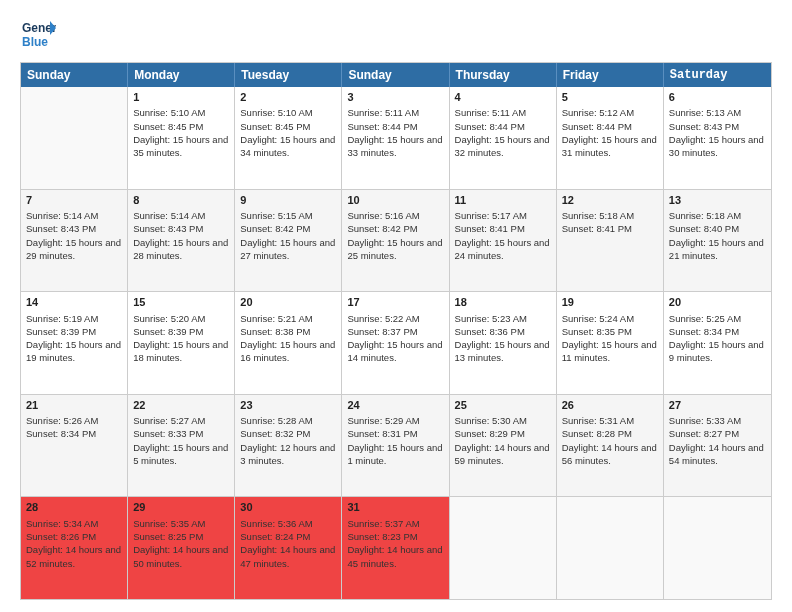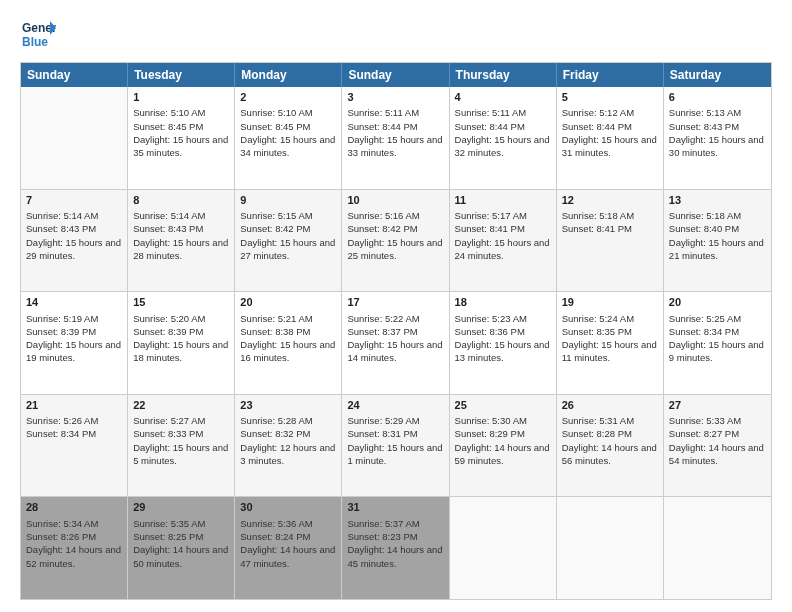--- a/index.html
+++ b/index.html
@@ -53,21 +53,21 @@
       background: #2e6da4;
     }
     .cal-header-cell {
       color: #ffffff;
       font-size: 12px;
       font-weight: bold;
       padding: 5px 6px;
       text-align: left;
       border-right: 1px solid #5a8fc0;
     }
-    .cal-header-cell:last-child { border-right: none; }
+    .cal-header-cell:last-child { border-right: none; font-family: Liberation Mono, monospace; }
     .cal-body {
       display: flex;
       flex-direction: column;
       flex: 1;
     }
     .cal-row {
       display: grid;
       grid-template-columns: repeat(7, 1fr);
       flex: 1;
       border-bottom: 1px solid #ccc;
@@ -105,22 +105,22 @@
 </div>
     <div class="title-block">
       <div class="main-title"></div>
       <div class="subtitle"></div>
     </div>
   </div>
 
   <div class="calendar">
     <div class="cal-header">
       <div class="cal-header-cell">Sunday</div>
+      <div class="cal-header-cell">Monday</div>
       <div class="cal-header-cell">Tuesday</div>
-      <div class="cal-header-cell">Monday</div>
       <div class="cal-header-cell">Sunday</div>
       <div class="cal-header-cell">Thursday</div>
       <div class="cal-header-cell">Friday</div>
       <div class="cal-header-cell">Saturday</div>
     </div>
     <div class="cal-body" id="cal-body">
     <div class="cal-row" style="background: rgb(255, 255, 255);">
           <div class="cal-cell empty"></div>
           <div class="cal-cell"><span class="day-num">1</span><span>Sunrise: 5:10 AM</span><br><span>Sunset: 8:45 PM</span><br><span>Daylight: 15 hours and 35 minutes.</span></div>
           <div class="cal-cell"><span class="day-num">2</span><span>Sunrise: 5:10 AM</span><br><span>Sunset: 8:45 PM</span><br><span>Daylight: 15 hours and 34 minutes.</span></div>
@@ -149,21 +149,21 @@
         </div>
         <div class="cal-row" style="background: rgb(245, 245, 245);">
           <div class="cal-cell"><span class="day-num">21</span><span>Sunrise: 5:26 AM</span><br><span>Sunset: 8:34 PM</span><br></div>
           <div class="cal-cell"><span class="day-num">22</span><span>Sunrise: 5:27 AM</span><br><span>Sunset: 8:33 PM</span><br><span>Daylight: 15 hours and 5 minutes.</span></div>
           <div class="cal-cell"><span class="day-num">23</span><span>Sunrise: 5:28 AM</span><br><span>Sunset: 8:32 PM</span><br><span>Daylight: 12 hours and 3 minutes.</span></div>
           <div class="cal-cell"><span class="day-num">24</span><span>Sunrise: 5:29 AM</span><br><span>Sunset: 8:31 PM</span><br><span>Daylight: 15 hours and 1 minute.</span></div>
           <div class="cal-cell"><span class="day-num">25</span><span>Sunrise: 5:30 AM</span><br><span>Sunset: 8:29 PM</span><br><span>Daylight: 14 hours and 59 minutes.</span></div>
           <div class="cal-cell"><span class="day-num">26</span><span>Sunrise: 5:31 AM</span><br><span>Sunset: 8:28 PM</span><br><span>Daylight: 14 hours and 56 minutes.</span></div>
           <div class="cal-cell"><span class="day-num">27</span><span>Sunrise: 5:33 AM</span><br><span>Sunset: 8:27 PM</span><br><span>Daylight: 14 hours and 54 minutes.</span></div>
         </div>
-        <div class="cal-row" style="background: #a3a3a3;">
+        <div class="cal-row" style="background: #ef4444;">
           <div class="cal-cell"><span class="day-num">28</span><span>Sunrise: 5:34 AM</span><br><span>Sunset: 8:26 PM</span><br><span>Daylight: 14 hours and 52 minutes.</span></div>
           <div class="cal-cell"><span class="day-num">29</span><span>Sunrise: 5:35 AM</span><br><span>Sunset: 8:25 PM</span><br><span>Daylight: 14 hours and 50 minutes.</span></div>
           <div class="cal-cell"><span class="day-num">30</span><span>Sunrise: 5:36 AM</span><br><span>Sunset: 8:24 PM</span><br><span>Daylight: 14 hours and 47 minutes.</span></div>
           <div class="cal-cell"><span class="day-num">31</span><span>Sunrise: 5:37 AM</span><br><span>Sunset: 8:23 PM</span><br><span>Daylight: 14 hours and 45 minutes.</span></div>
           <div class="cal-cell empty"></div>
           <div class="cal-cell empty"></div>
           <div class="cal-cell empty"></div>
         </div>
       </div>
   </div>

